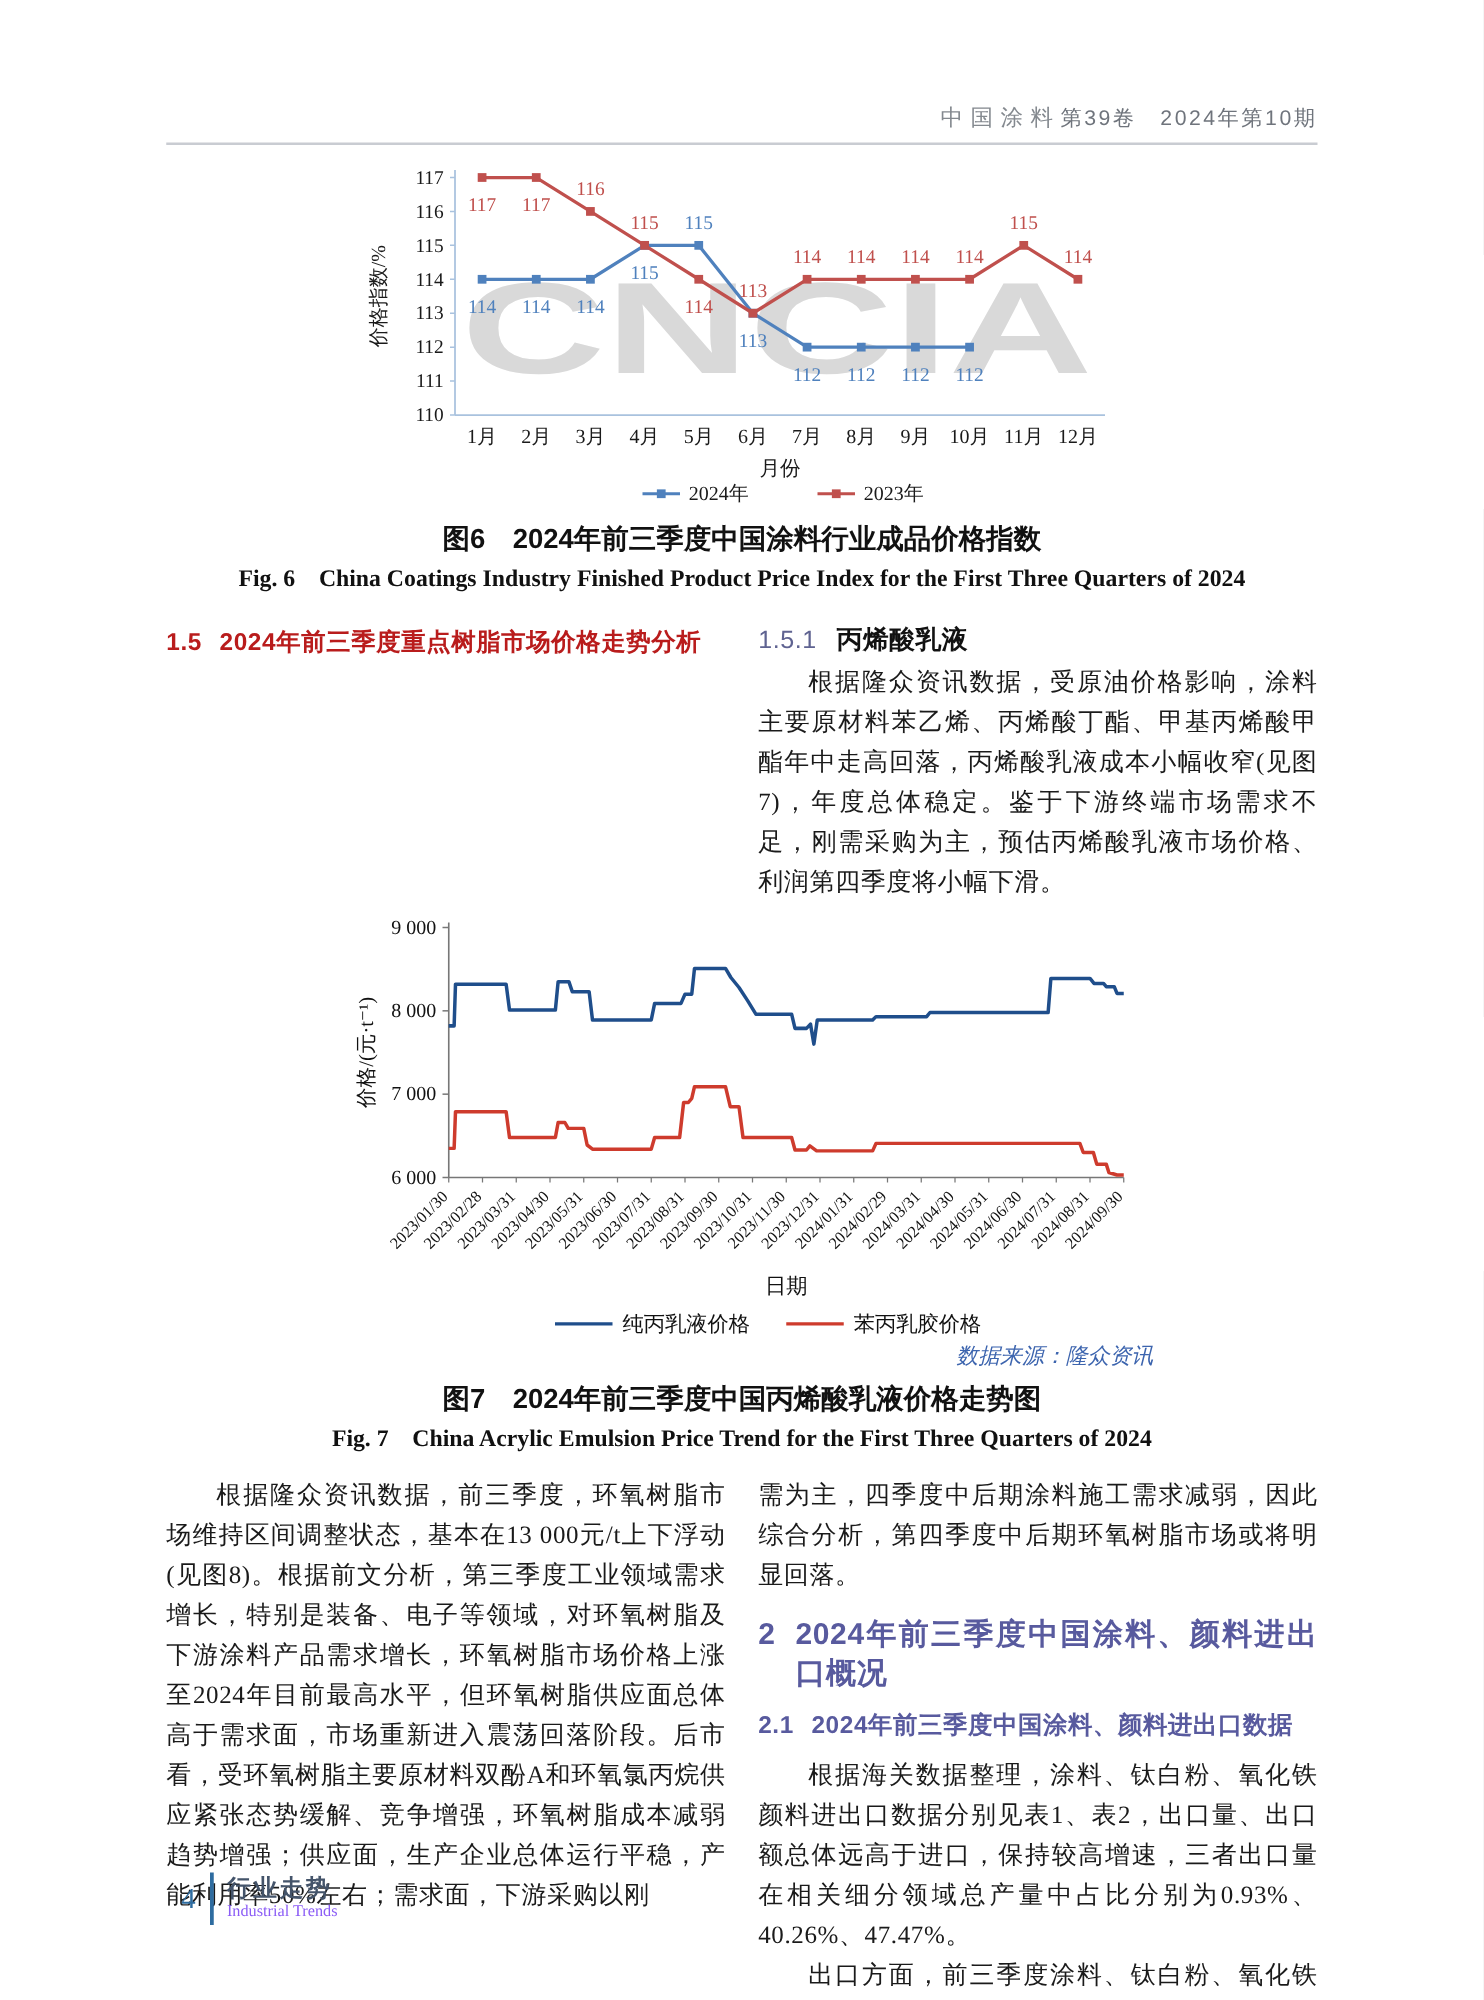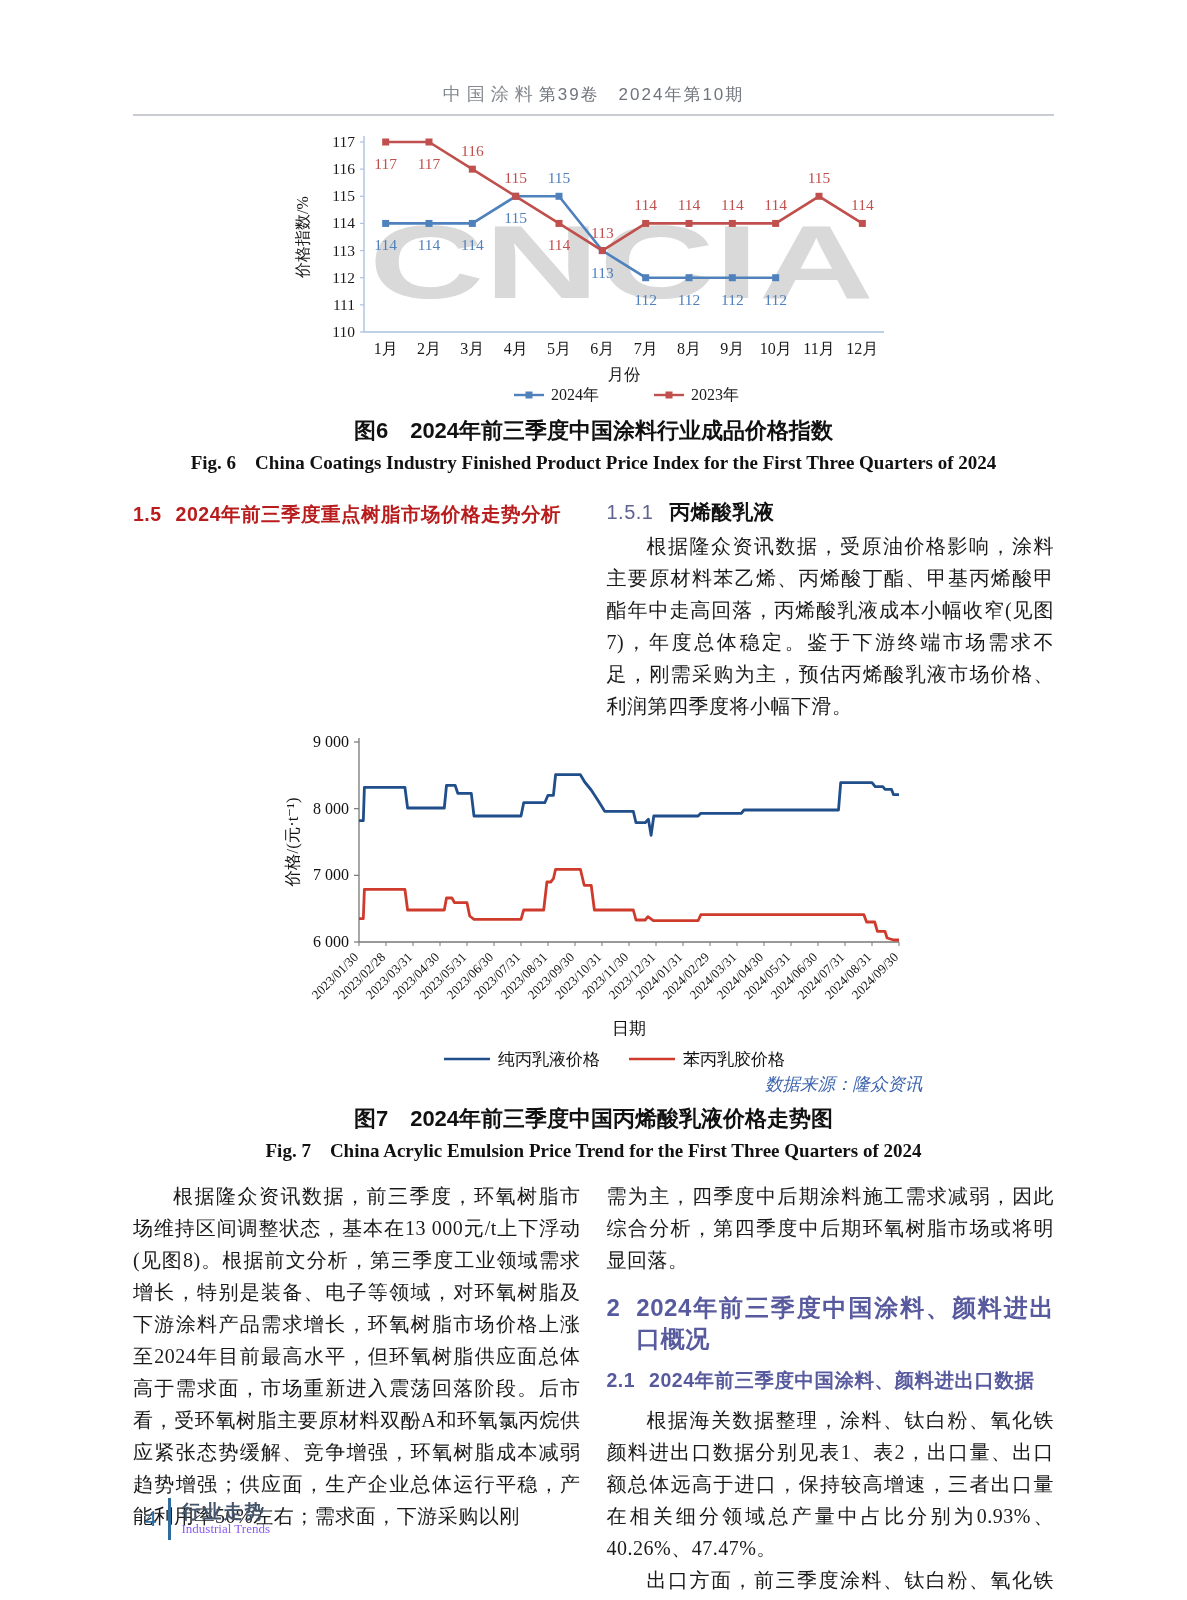--- a/index.html
+++ b/index.html
@@ -1,19 +1,19 @@
 <!DOCTYPE html>
 <html><head>
 <meta charset="utf-8">
 <style>
   html,body{margin:0;padding:0;background:#e8e8e8;}
   .page{width:1187px;height:1600px;position:relative;background:#ffffff;margin:0 auto;
         font-family:"Liberation Serif","DejaVu Serif",serif;color:#1a1a1a;overflow:hidden;}
   .content{padding:0 133px;}
-  .page-header{display:flex;justify-content:center;align-items:flex-end;
+  .page-header{display:flex;justify-content:flex-end;align-items:flex-end;
         padding:82px 0 8px;border-bottom:2px solid #c9ccd2;
         font-family:"Liberation Sans","DejaVu Sans",sans-serif;}
   .journal-name{color:#84898f;font-size:18px;letter-spacing:6px;}
   .issue-info{color:#6f747c;font-size:17px;letter-spacing:2px;}
   .fig-center{display:flex;justify-content:center;}
   .caption-cn{text-align:center;font-family:"Liberation Sans","DejaVu Sans",sans-serif;
         font-weight:bold;font-size:22px;color:#111;margin-top:8px;}
   .caption-en{text-align:center;font-family:"Liberation Serif",serif;font-weight:bold;
         font-size:19px;color:#111;margin-top:4px;}
   .two-col{display:flex;gap:26px;margin-top:18px;text-align:justify;}

